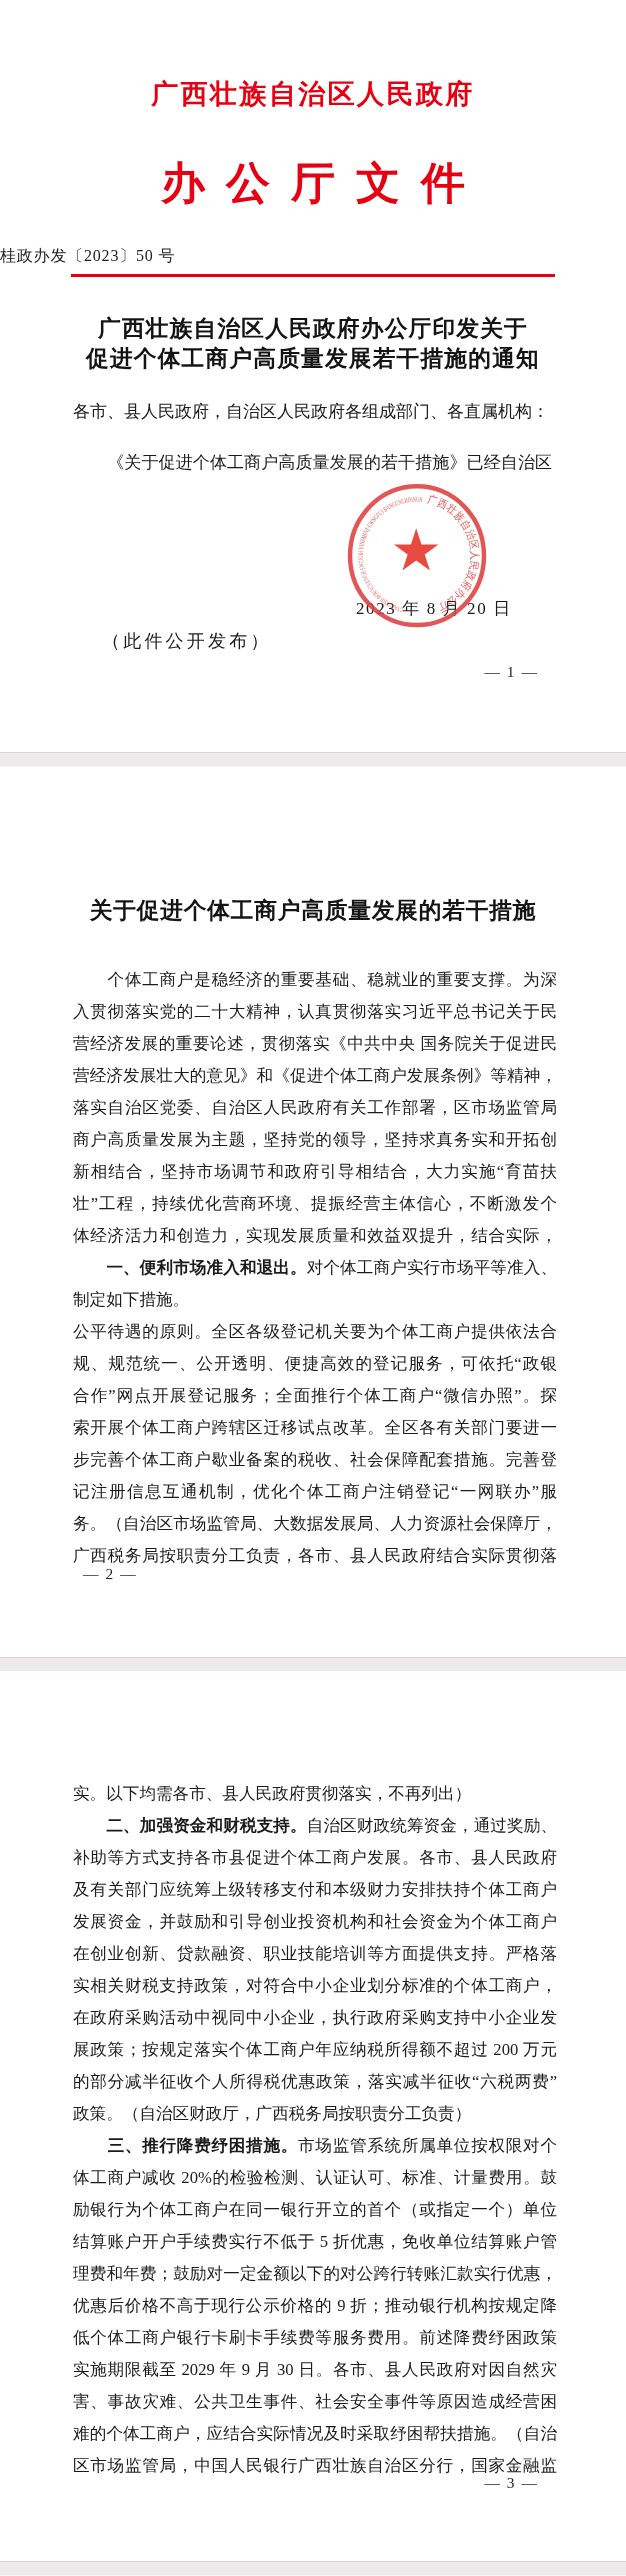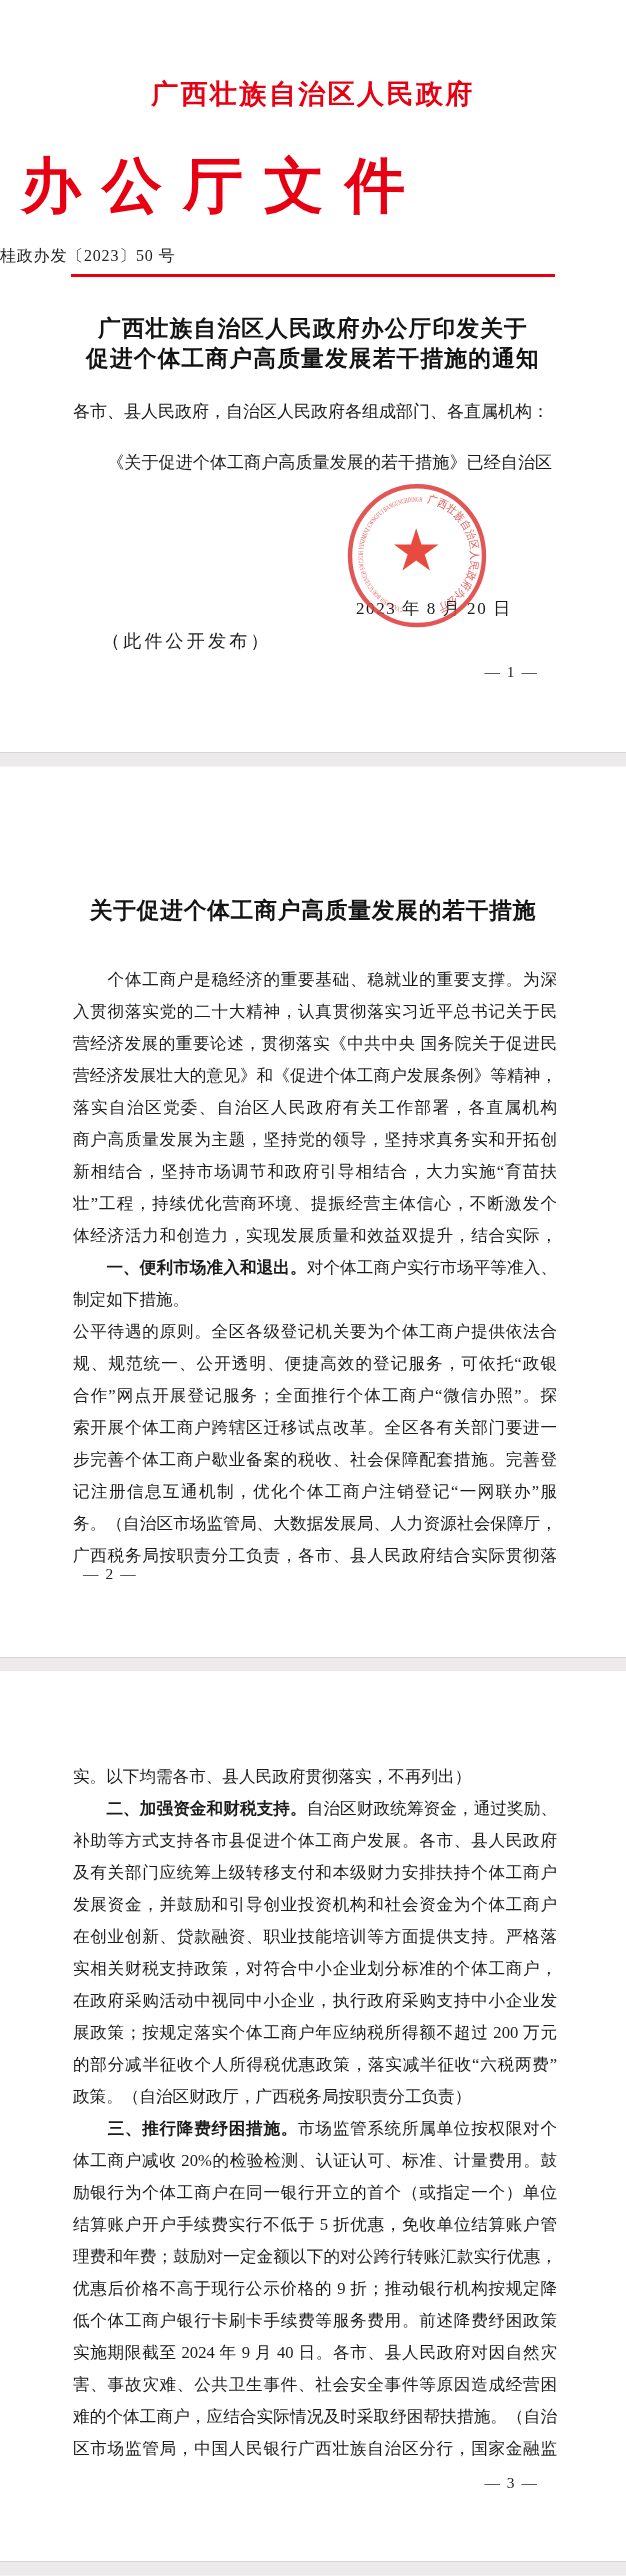--- a/index.html
+++ b/index.html
@@ -19,22 +19,22 @@
     box-sizing:border-box;
   }
   .sep1 { top:752px; } .sep2 { top:1657px; } .sep3 { top:2561px; }
 
   
   .org {
     position:absolute; top:76px; left:0; width:100%; text-align:center;
     font-size:27px; font-weight:700; color:var(--red,#e60012); letter-spacing:2.4px;
   }
   .office {
-    position:absolute; top:146px; left:0; width:100%; text-align:left;
-    font-size:60px; font-weight:700; color:var(--red,#e60012);
+    position:absolute; top:154px; left:0; width:100%; text-align:center;
+    font-size:44px; font-weight:700; color:var(--red,#e60012);
     letter-spacing:21px; text-indent:21px;
   }
   .docnum {
     position:absolute; top:246px; left:0; width:100%; text-align:left;
     font-size:16px; color:#222; letter-spacing:0.8px;
   }
   .redrule { position:absolute; top:274px; left:71px; width:484px; height:3.2px; background:var(--red,#e60012); }
   .title { position:absolute; left:0; width:100%; text-align:center;
     font-size:22.7px; font-weight:700; letter-spacing:1.2px; color:#141414; }
   .title.t1 { top:313px; } .title.t2 { top:343px; }
@@ -45,21 +45,21 @@
   .note { position:absolute; top:629px; left:102px; font-size:18px; letter-spacing:3.2px; }
   .pnum { position:absolute; font-size:15.4px; color:#222; letter-spacing:1.6px; }
   .pnum.right { left:455px; width:113px; text-align:center; }
   .page1 .pnum { top:663px; }
   .seal { position:absolute; top:482px; left:346px; opacity:.9; }
 
   
   .p2title { position:absolute; top:128px; left:0; width:100%; text-align:center;
     font-size:22.7px; font-weight:700; letter-spacing:0.8px; color:#141414; }
   .lines { position:absolute; left:73px; width:484px; font-size:16.6px; }
-  .page2 .lines { top:197px; } .page3 .lines { top:90px; }
+  .page2 .lines { top:197px; } .page3 .lines { top:107px; }
   .bline {
     height:32px; line-height:32px;
     text-align:justify; text-align-last:justify;
   }
   .noticelines .bline.short, .bline.short { text-align-last:left; }
   .sect { font-family:"Liberation Sans","DejaVu Sans",sans-serif; font-weight:700; }
   .page2 .pnum { top:798px; left:83px; }
   .page3 .pnum { top:803px; }
   .sealtext { font-family:"Liberation Serif",serif; }
 </style>
@@ -99,21 +99,21 @@
 
   <div class="sep sep1"></div>
 
   <section class="page page2">
     <div class="p2title">关于促进个体工商户高质量发展的若干措施</div>
     <div class="lines">
         <div class="bline">　　个体工商户是稳经济的重要基础、稳就业的重要支撑。为深</div>
         <div class="bline">入贯彻落实党的二十大精神，认真贯彻落实习近平总书记关于民</div>
         <div class="bline">营经济发展的重要论述，贯彻落实《中共中央 国务院关于促进民</div>
         <div class="bline">营经济发展壮大的意见》和《促进个体工商户发展条例》等精神，</div>
-        <div class="bline">落实自治区党委、自治区人民政府有关工作部署，各直属机构</div>
+        <div class="bline">落实自治区党委、自治区人民政府有关工作部署，区市场监管局</div>
         <div class="bline">商户高质量发展为主题，坚持党的领导，坚持求真务实和开拓创</div>
         <div class="bline">新相结合，坚持市场调节和政府引导相结合，大力实施“育苗扶</div>
         <div class="bline">壮”工程，持续优化营商环境、提振经营主体信心，不断激发个</div>
         <div class="bline">体经济活力和创造力，实现发展质量和效益双提升，结合实际，</div>
         <div class="bline">　　<b class="sect">一、便利市场准入和退出。</b>对个体工商户实行市场平等准入、</div>
         <div class="bline short">制定如下措施。</div>
         <div class="bline">公平待遇的原则。全区各级登记机关要为个体工商户提供依法合</div>
         <div class="bline">规、规范统一、公开透明、便捷高效的登记服务，可依托“政银</div>
         <div class="bline">合作”网点开展登记服务；全面推行个体工商户“微信办照”。探</div>
         <div class="bline">索开展个体工商户跨辖区迁移试点改革。全区各有关部门要进一</div>
@@ -140,21 +140,21 @@
         <div class="bline">展政策；按规定落实个体工商户年应纳税所得额不超过 200 万元</div>
         <div class="bline">的部分减半征收个人所得税优惠政策，落实减半征收“六税两费”</div>
         <div class="bline short">政策。（自治区财政厅，广西税务局按职责分工负责）</div>
         <div class="bline">　　<b class="sect">三、推行降费纾困措施。</b>市场监管系统所属单位按权限对个</div>
         <div class="bline">体工商户减收 20%的检验检测、认证认可、标准、计量费用。鼓</div>
         <div class="bline">励银行为个体工商户在同一银行开立的首个（或指定一个）单位</div>
         <div class="bline">结算账户开户手续费实行不低于 5 折优惠，免收单位结算账户管</div>
         <div class="bline">理费和年费；鼓励对一定金额以下的对公跨行转账汇款实行优惠，</div>
         <div class="bline">优惠后价格不高于现行公示价格的 9 折；推动银行机构按规定降</div>
         <div class="bline">低个体工商户银行卡刷卡手续费等服务费用。前述降费纾困政策</div>
-        <div class="bline">实施期限截至 2024 年 9 月 40 日。各市、县人民政府对因自然灾</div>
+        <div class="bline">实施期限截至 2029 年 9 月 30 日。各市、县人民政府对因自然灾</div>
         <div class="bline">害、事故灾难、公共卫生事件、社会安全事件等原因造成经营困</div>
         <div class="bline">难的个体工商户，应结合实际情况及时采取纾困帮扶措施。（自治</div>
         <div class="bline">区市场监管局，中国人民银行广西壮族自治区分行，国家金融监</div>
       </div>
     <div class="pnum right">— 3 —</div>
   </section>
 
   <div class="sep sep3"></div>
 
 </div>

